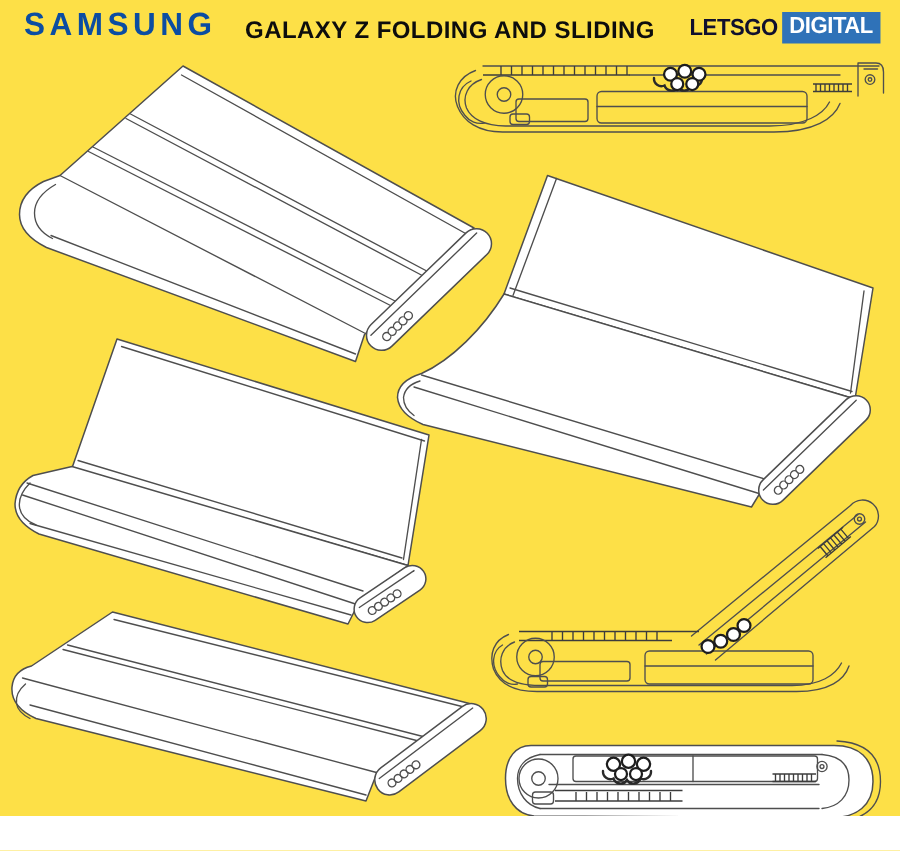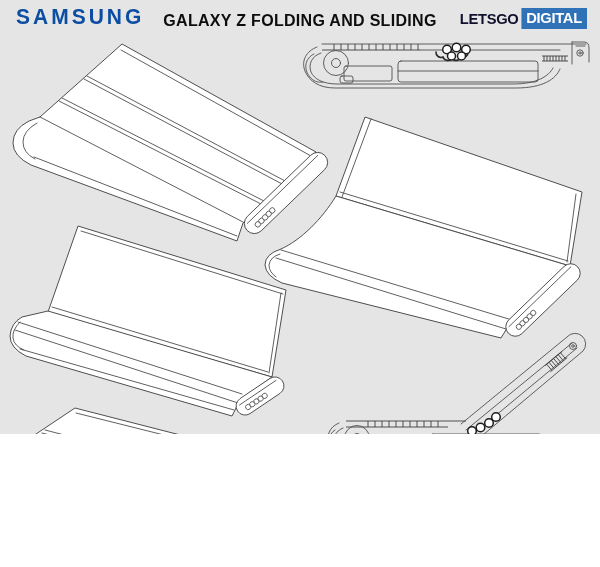--- a/index.html
+++ b/index.html
@@ -1,16 +1,16 @@
 <!DOCTYPE html>
 <html><head>
 <meta charset="utf-8">
 <style>
   html,body{margin:0;padding:0;background:#ffffff;}
-  .page{position:relative;width:600px;height:434px;background:#e5e5e5;overflow:hidden;
+  .page{position:relative;width:600px;height:544px;background:#fde047;overflow:hidden;
         font-family:"Liberation Sans",sans-serif;}
   .header{position:absolute;top:0;left:0;width:600px;height:34px;}
   .brand{position:absolute;left:16px;top:5px;font-size:21px;font-weight:800;
          letter-spacing:3px;color:#0b4da2;transform:scaleY(1.02);}
   .title{position:absolute;left:0;right:0;top:12px;text-align:center;
          font-size:16px;font-weight:700;letter-spacing:.3px;color:#0d0d0d;}
   .logo{position:absolute;right:13px;top:8px;font-size:15.5px;font-weight:800;
         display:flex;align-items:center;transform:scaleX(.95);transform-origin:right;}
   .lg1{color:#10102e;letter-spacing:-.3px;}
   .lg2{background:#2f72b8;color:#fff;margin-left:3px;padding:1px 5px 2px 5px;letter-spacing:-.3px;}

